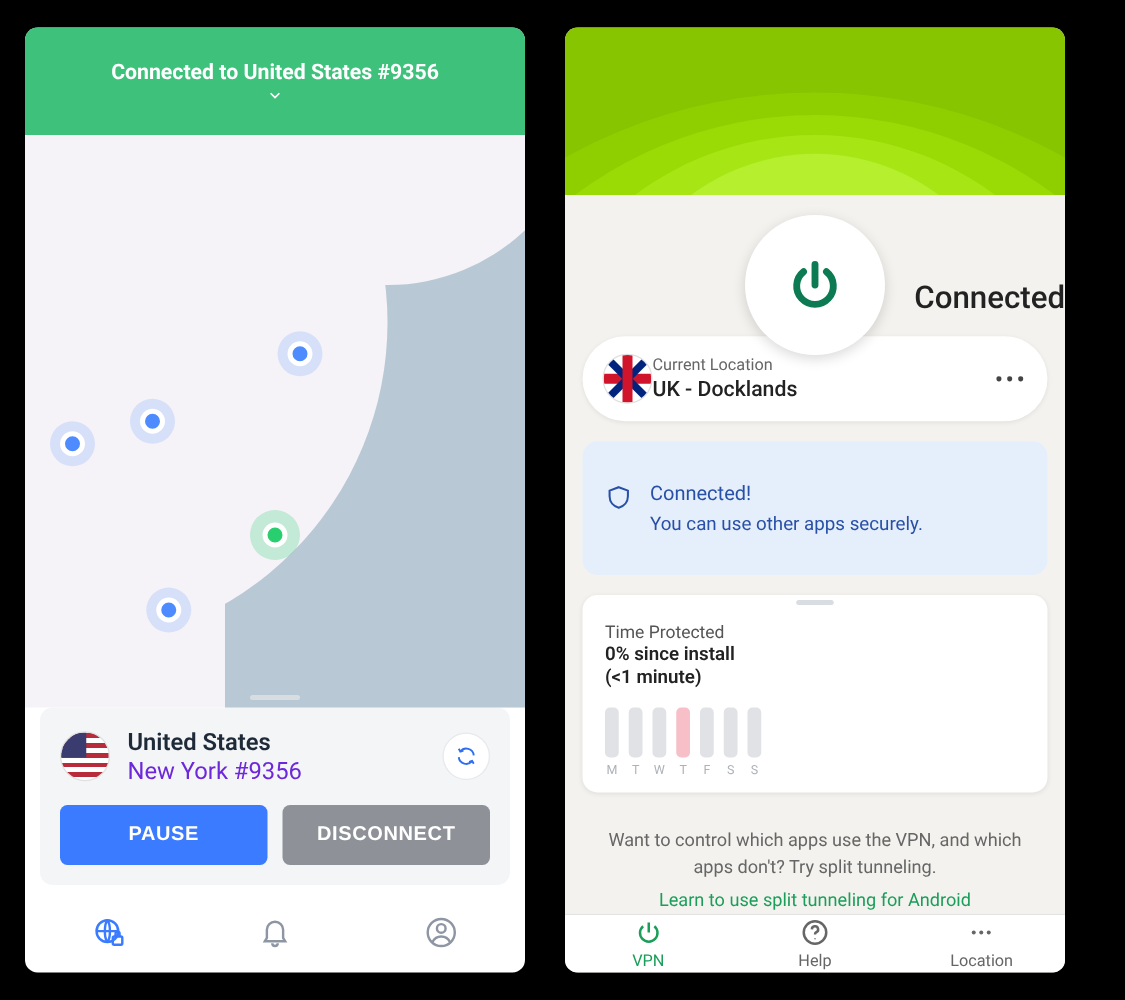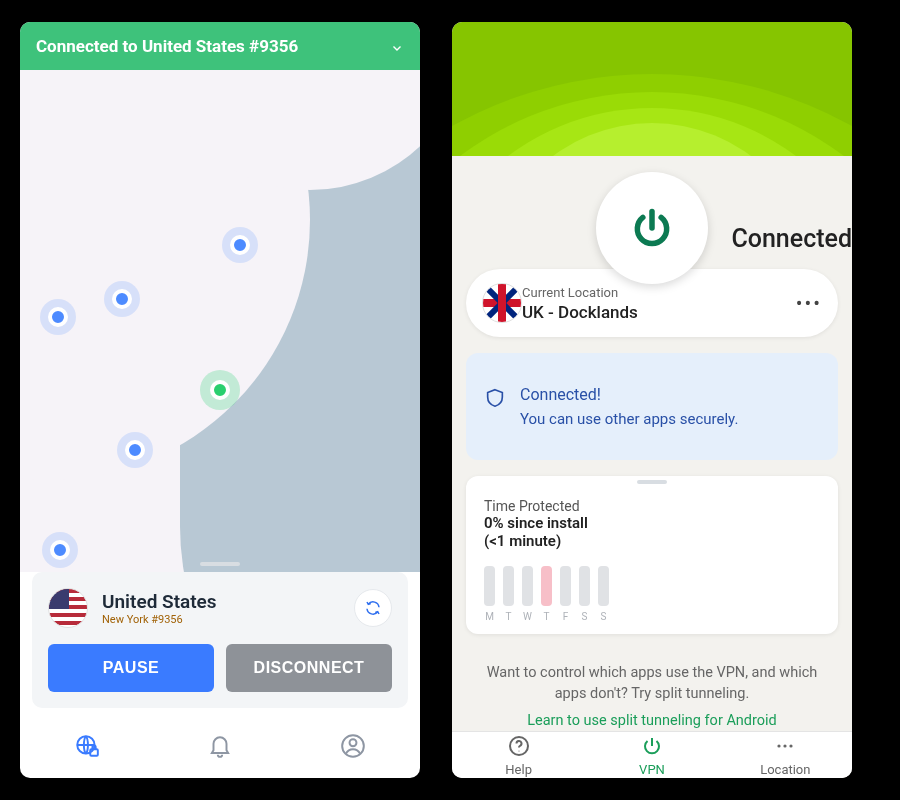--- a/index.html
+++ b/index.html
@@ -17,23 +17,23 @@
     overflow: hidden;
     display: flex;
     flex-direction: column;
     position: relative;
   }
   
   .left  { width: 400px; height: 756px; }
   .status-bar {
     background: #3ec27b;
     color: #fff;
-    padding: 14px 16px;
+    padding: 26px 16px;
     display: flex; align-items: center; justify-content: space-between;
-    font-weight: 700; font-size: 17px;
+    font-weight: 700; font-size: 17px; flex-direction: column;
   }
   .chev { width: 14px; height: 14px; }
   .chev svg { stroke: #fff; stroke-width: 2; fill: none; }
   .map {
     flex: 1;
     background: #f6f3f8;
     position: relative;
     overflow: hidden;
   }
   
@@ -72,21 +72,21 @@
       repeating-linear-gradient(#b72b3a 0 4px, #fff 4px 8px);
     position:relative; overflow:hidden;
     border:1px solid #e0e0e0;
   }
   .flag-us::before{
     content:""; position:absolute; top:0; left:0;
     width:20px; height:20px; background:#3a3b6e;
   }
   .server-text { flex:1; }
   .server-text .country { font-weight:600; font-size:19px; color:#1e2a38; }
-  .server-text .sub     { font-size:11px; color:#a16207; }
+  .server-text .sub     { font-size:19px; color:#6d28d9; }
   .refresh-btn {
     width:38px; height:38px; border-radius:50%;
     background:#fff; border:1px solid #e6e9ed;
     display:flex; align-items:center; justify-content:center;
   }
   .refresh-btn svg { width:18px; height:18px; stroke:#2f6fef; fill:none; stroke-width:2;}
   .btn-row { display:flex; gap:12px; }
   .btn {
     flex:1; padding:15px 0;
     border:none; border-radius:6px;
@@ -369,35 +369,35 @@
         </div>
       </div>
   </div>
 
   <div class="tip">
     <span>Want to control which apps use the VPN, and which apps don't? Try split tunneling.</span>
     <a href="#">Learn to use split tunneling for Android</a>
   </div>
 
   <div class="tabbar2">
+    <div class="t active">
+      <svg viewBox="0 0 24 24">
+          <path d="M12 4v8"></path>
+          <path d="M7.5 7A7 7 0 1 0 16.5 7"></path>
+        </svg>
+      <span>VPN</span>
+    </div>
     <div class="t">
       <svg viewBox="0 0 24 24">
           <circle cx="12" cy="12" r="9"></circle>
           <path d="M9.5 9.5a2.5 2.5 0 1 1 3.5 2.3c-.9.4-1 .9-1 1.7"></path>
           <circle cx="12" cy="17" r="0.6" fill="#666" stroke="none"></circle>
         </svg>
       <span>Help</span>
     </div>
-    <div class="t active">
-      <svg viewBox="0 0 24 24">
-          <path d="M12 4v8"></path>
-          <path d="M7.5 7A7 7 0 1 0 16.5 7"></path>
-        </svg>
-      <span>VPN</span>
-    </div>
     <div class="t">
       <svg viewBox="0 0 24 24">
           <circle cx="6" cy="12" r="1.6" fill="#666" stroke="none"></circle>
           <circle cx="12" cy="12" r="1.6" fill="#666" stroke="none"></circle>
           <circle cx="18" cy="12" r="1.6" fill="#666" stroke="none"></circle>
         </svg>
       <span>Location</span>
     </div>
   </div>
 </div>

